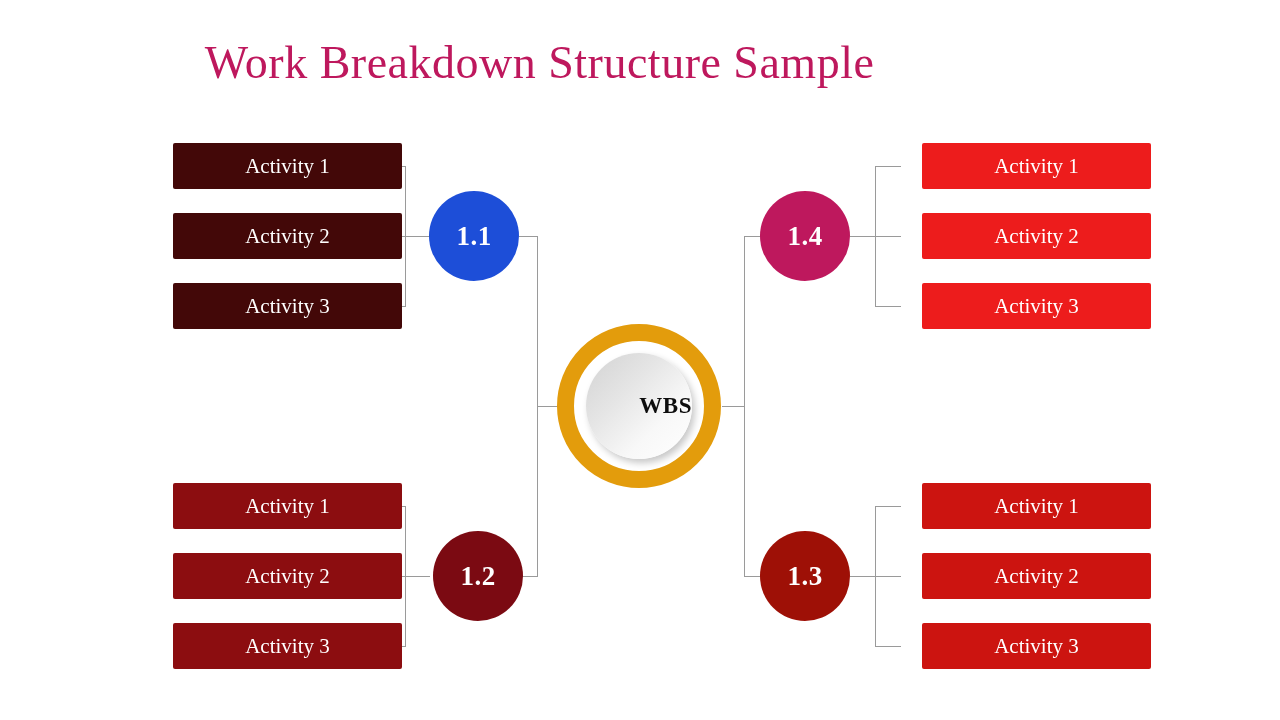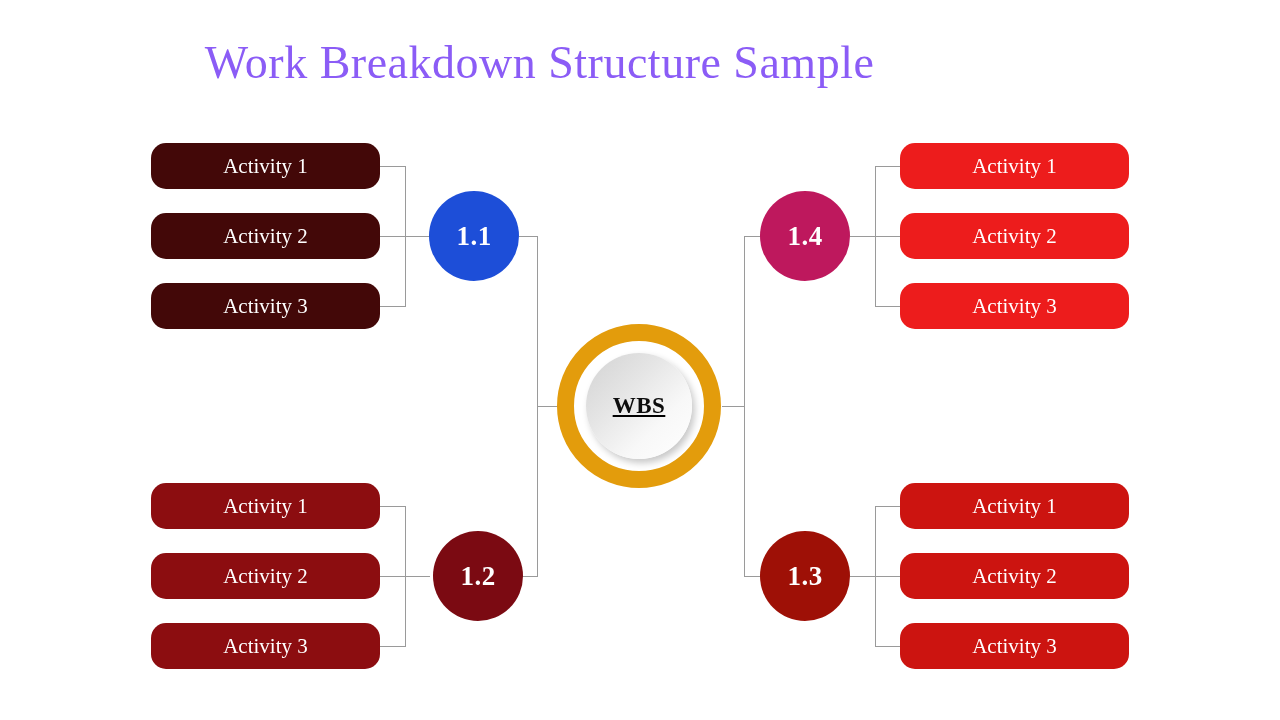--- a/index.html
+++ b/index.html
@@ -23,48 +23,49 @@
   
   .title {
     position: absolute;
     left: 0;
     top: 36px;
     width: 1079px;
     text-align: center;
     font-family: "Liberation Serif", serif;
     font-size: 46px;
     font-weight: 400;
-    color: #8b5cf6;
+    color: #be185d;
     letter-spacing: 0.5px;
     white-space: nowrap;
   }
 
   
   .line {
     position: absolute;
     background: #9a9a9a;
   }
   .line.h { height: 1px; }
   .line.v { width: 1px; }
 
   
   .act-box {
     position: absolute;
     width: 229px;
     height: 46px;
-    border-radius: 15px;
+    border-radius: 2px;
     display: flex;
     align-items: center;
     justify-content: center;
     color: #ffffff;
     font-family: "Liberation Serif", serif;
     font-size: 21px;
     font-weight: 400;
     line-height: 1;
     box-sizing: border-box;
+    margin-left: 22px;
   }
 
   
   .node-circle {
     position: absolute;
     width: 90px;
     height: 90px;
     border-radius: 50%;
     display: flex;
     align-items: center;
@@ -95,22 +96,21 @@
     position: absolute;
     left: 29px;
     top: 29px;
     width: 106px;
     height: 106px;
     border-radius: 50%;
     background: linear-gradient(135deg, #d2d2d2 0%, #e6e6e6 38%, #f8f8f8 68%, #ffffff 100%);
     box-shadow: 3px 4px 7px rgba(0,0,0,0.22);
     display: flex;
     align-items: center;
-    justify-content: center;
-    text-decoration: underline;
+    justify-content: flex-end;
   }
   .hub-label {
     font-family: "Liberation Serif", serif;
     font-size: 23px;
     font-weight: 700;
     color: #0d0d0d;
     letter-spacing: 0.5px;
   }
 </style>
 </head>

